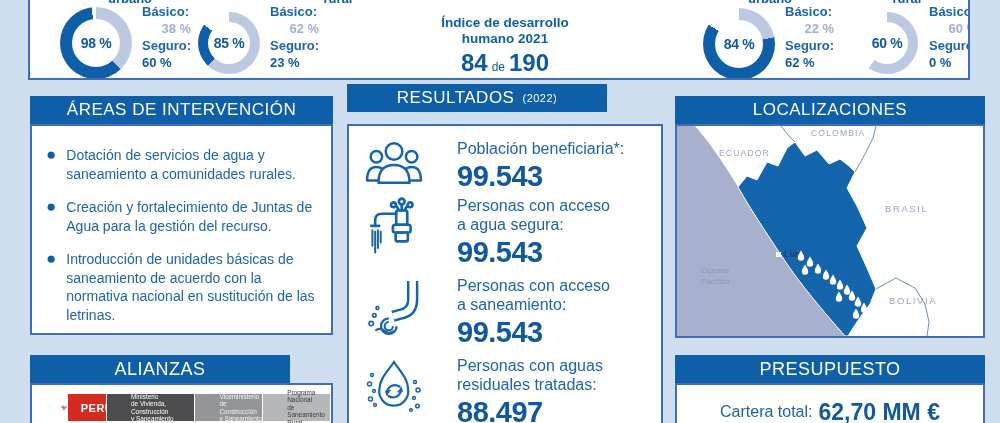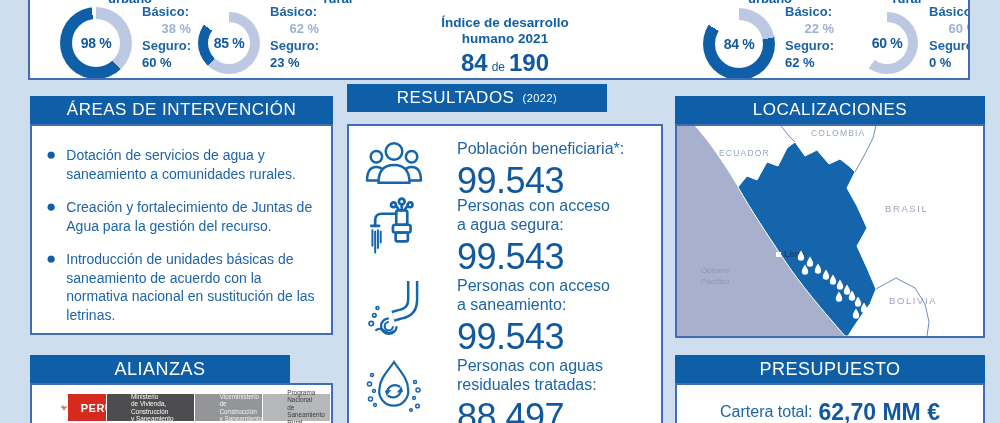--- a/index.html
+++ b/index.html
@@ -37,21 +37,21 @@
   #areas-panel{left:30px;top:124px;width:303px;height:211px;padding:20px 16px 0 14px;}
   .bullet{display:flex;margin-bottom:15px;color:#1d64a8;font-size:14px;line-height:18.5px;}
   .bullet .dot{color:#0e5fa8;font-size:17px;line-height:18px;margin-right:10px;}
 
   #res-header{left:347px;top:84px;width:260px;}
   #res-header .yr{font-size:11px;margin-left:8px;}
   #res-panel{left:347px;top:124px;width:316px;height:310px;}
   .res-row{position:absolute;left:14px;display:flex;align-items:flex-start;}
   .res-icon{width:62px;display:flex;justify-content:center;margin-right:32px;flex:none;}
   .res-label{white-space:pre-line;font-size:16px;line-height:19px;color:#1d64a8;}
-  .res-value{font-size:36px;font-weight:normal;color:#10589f;letter-spacing:-.5px;margin-top:2px;}
+  .res-value{font-size:29px;font-weight:bold;color:#10589f;letter-spacing:-.5px;margin-top:2px;}
 
   #loc-header{left:675px;top:96px;width:310px;}
   #map-panel{left:675px;top:124px;width:310px;height:214px;}
 
   #alianzas-header{left:30px;top:355px;width:260px;font-size:18px;}
   #alianzas-panel{left:30px;top:383px;width:303px;height:46px;padding:9px 0 0 9px;}
   .logo-bar{display:flex;align-items:stretch;height:27px;}
   .logo-box{margin-right:1px;display:flex;align-items:center;box-sizing:border-box;padding-left:20px;}
   .peru-red{background:#d52b1e;width:38px;justify-content:center;color:#fff;
             font-weight:bold;font-size:11px;letter-spacing:.5px;}

